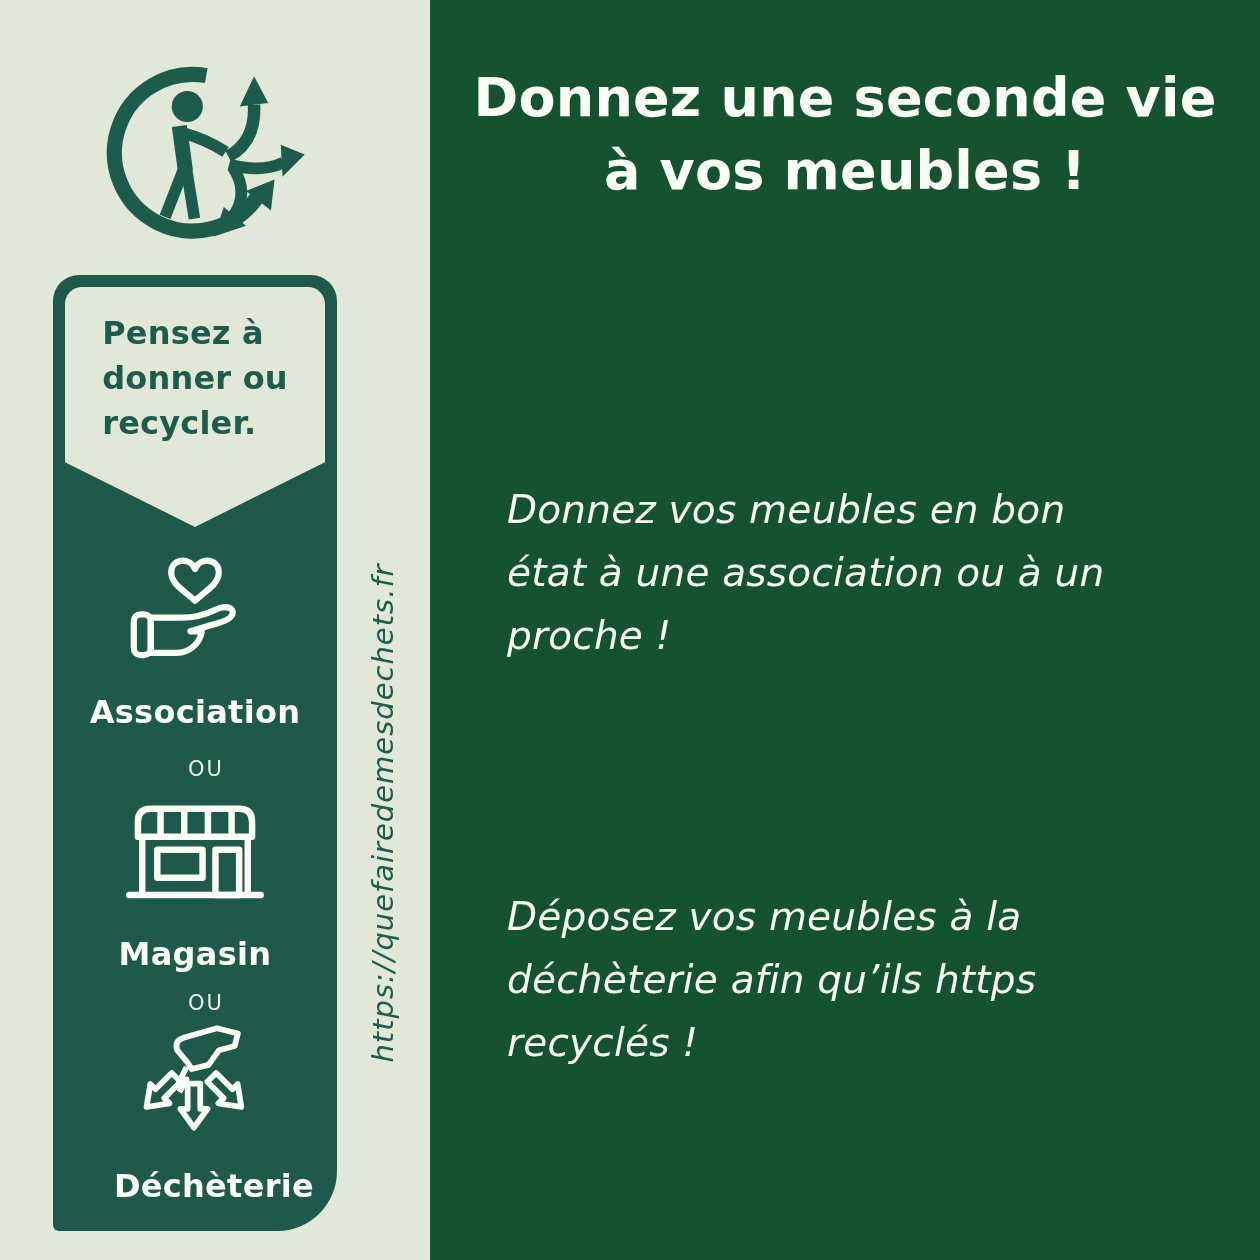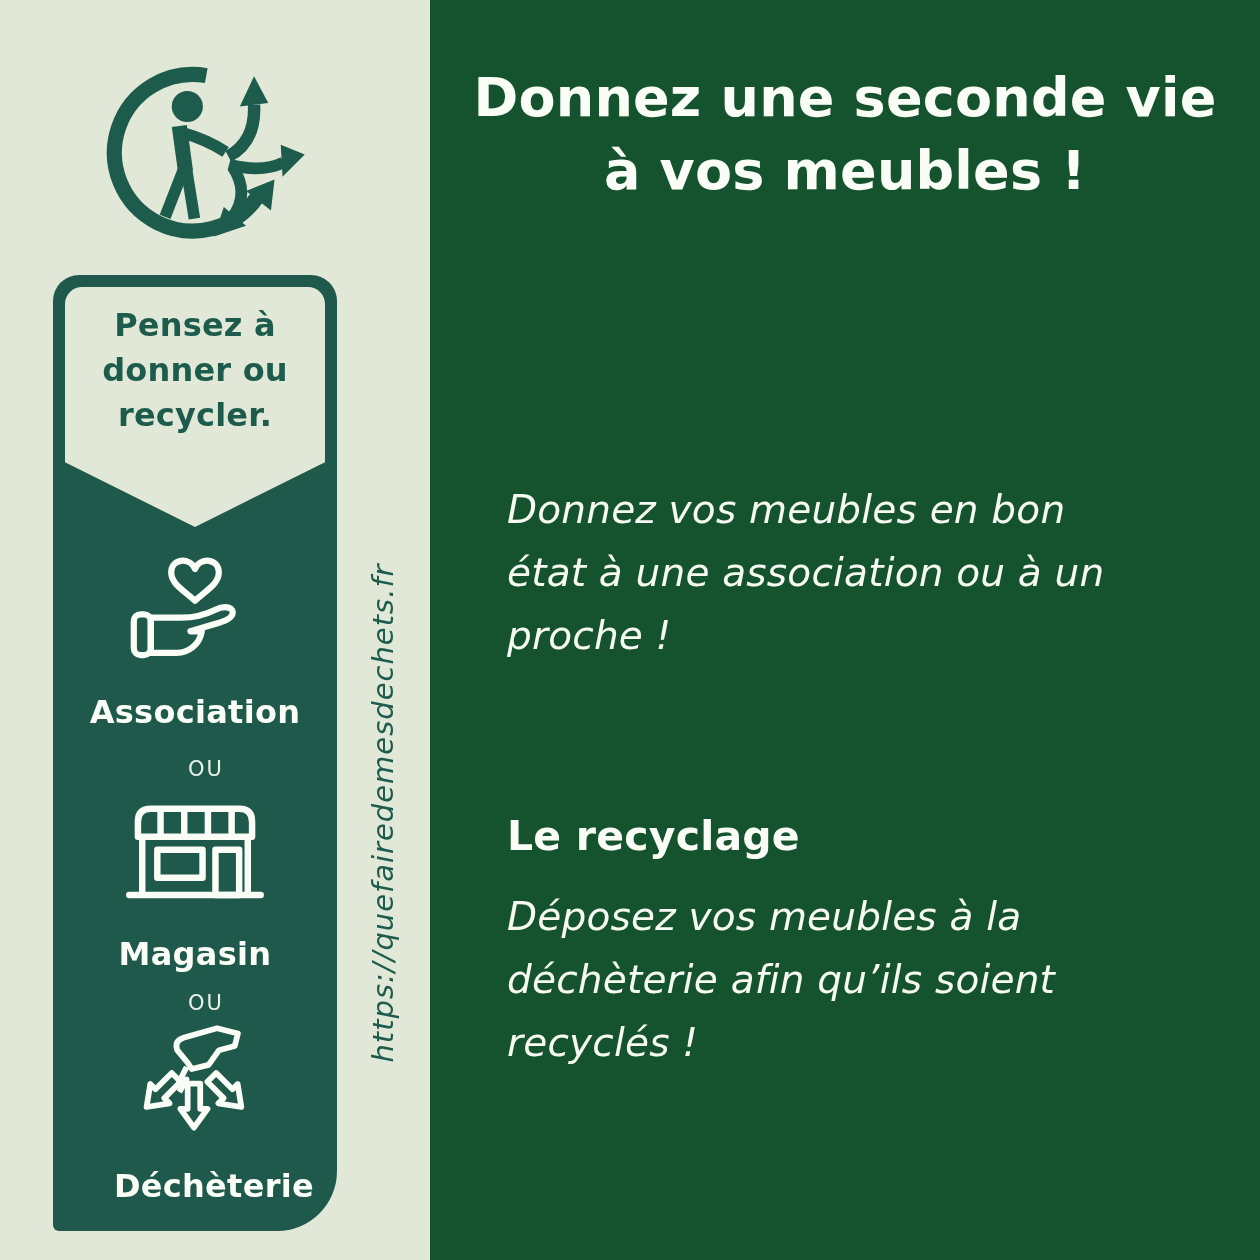--- a/index.html
+++ b/index.html
@@ -17,21 +17,21 @@
     position:absolute;left:53px;top:275px;width:284px;height:956px;
     background:#1e594b;border-radius:26px 26px 60px 6px;
   }
   .banner-pennant{
     position:absolute;left:12px;top:12px;width:260px;height:240px;
     background:#e1e8d7;border-radius:17px 17px 0 0;
     clip-path:polygon(0 0,100% 0,100% 73%,50% 100%,0 73%);
     display:flex;justify-content:center;
   }
   .banner-heading{
-    margin-top:16px;text-align:center;white-space:pre-line;
+    margin-top:24px;text-align:left;white-space:pre-line;
     color:#1d5c4c;font-weight:bold;font-size:32px;line-height:1.4;letter-spacing:.2px;
   }
   .opt-icon{position:absolute;left:50%;transform:translateX(-50%);}
   .icon-association{top:272px;width:136px;height:130px;}
   .icon-magasin{top:520px;width:140px;height:118px;}
   .icon-dechetterie{top:748px;width:136px;height:136px;}
   .opt-label{
     position:absolute;left:0;width:100%;text-align:center;
     color:#fafdf6;font-weight:bold;font-size:32px;letter-spacing:.3px;
   }
@@ -151,17 +151,16 @@
 </div>
 
 <div class="right-panel">
   <div class="main-title">Donnez une seconde vie
 à vos meubles !</div>
 
   <div class="section-body body-don">Donnez vos meubles en bon
 état à une association ou à un
 proche !</div>
 
-  <div class="section-heading heading-recyclage">Le recyclage</div>
   <div class="section-body body-recyclage">Déposez vos meubles à la
-déchèterie afin qu’ils soient
+déchèterie afin qu’ils https
 recyclés !</div>
 </div>
 
 </body></html>

